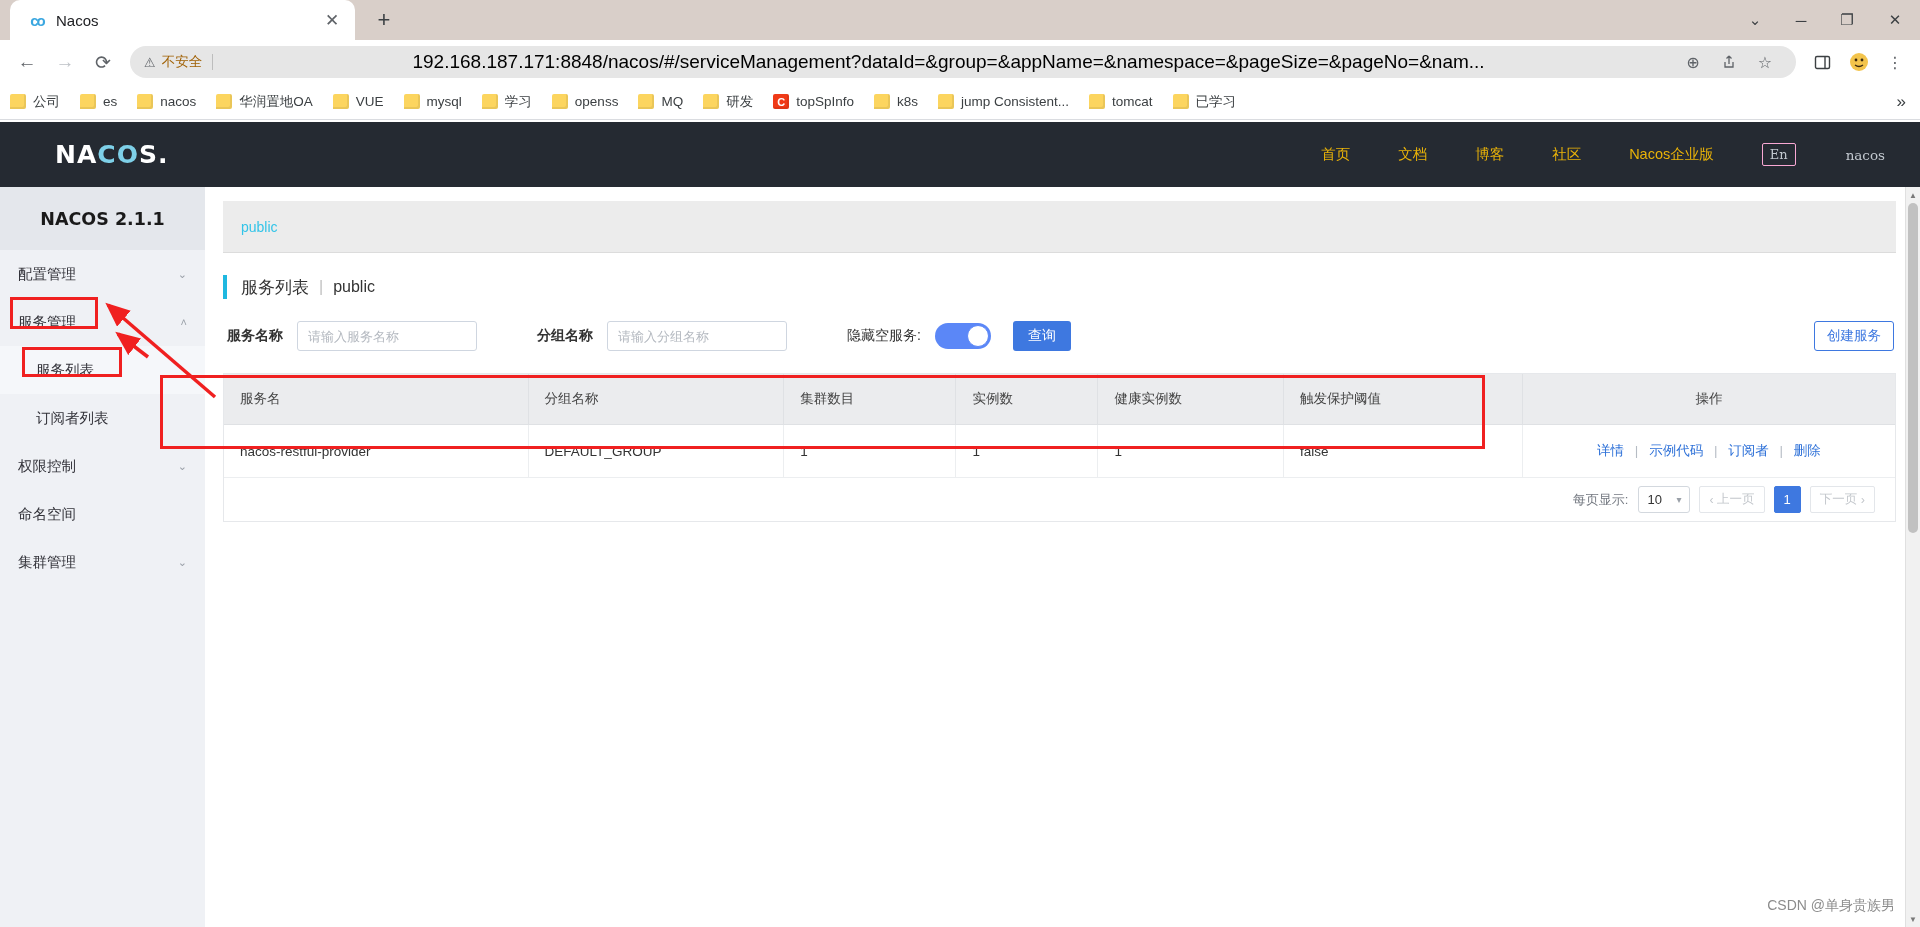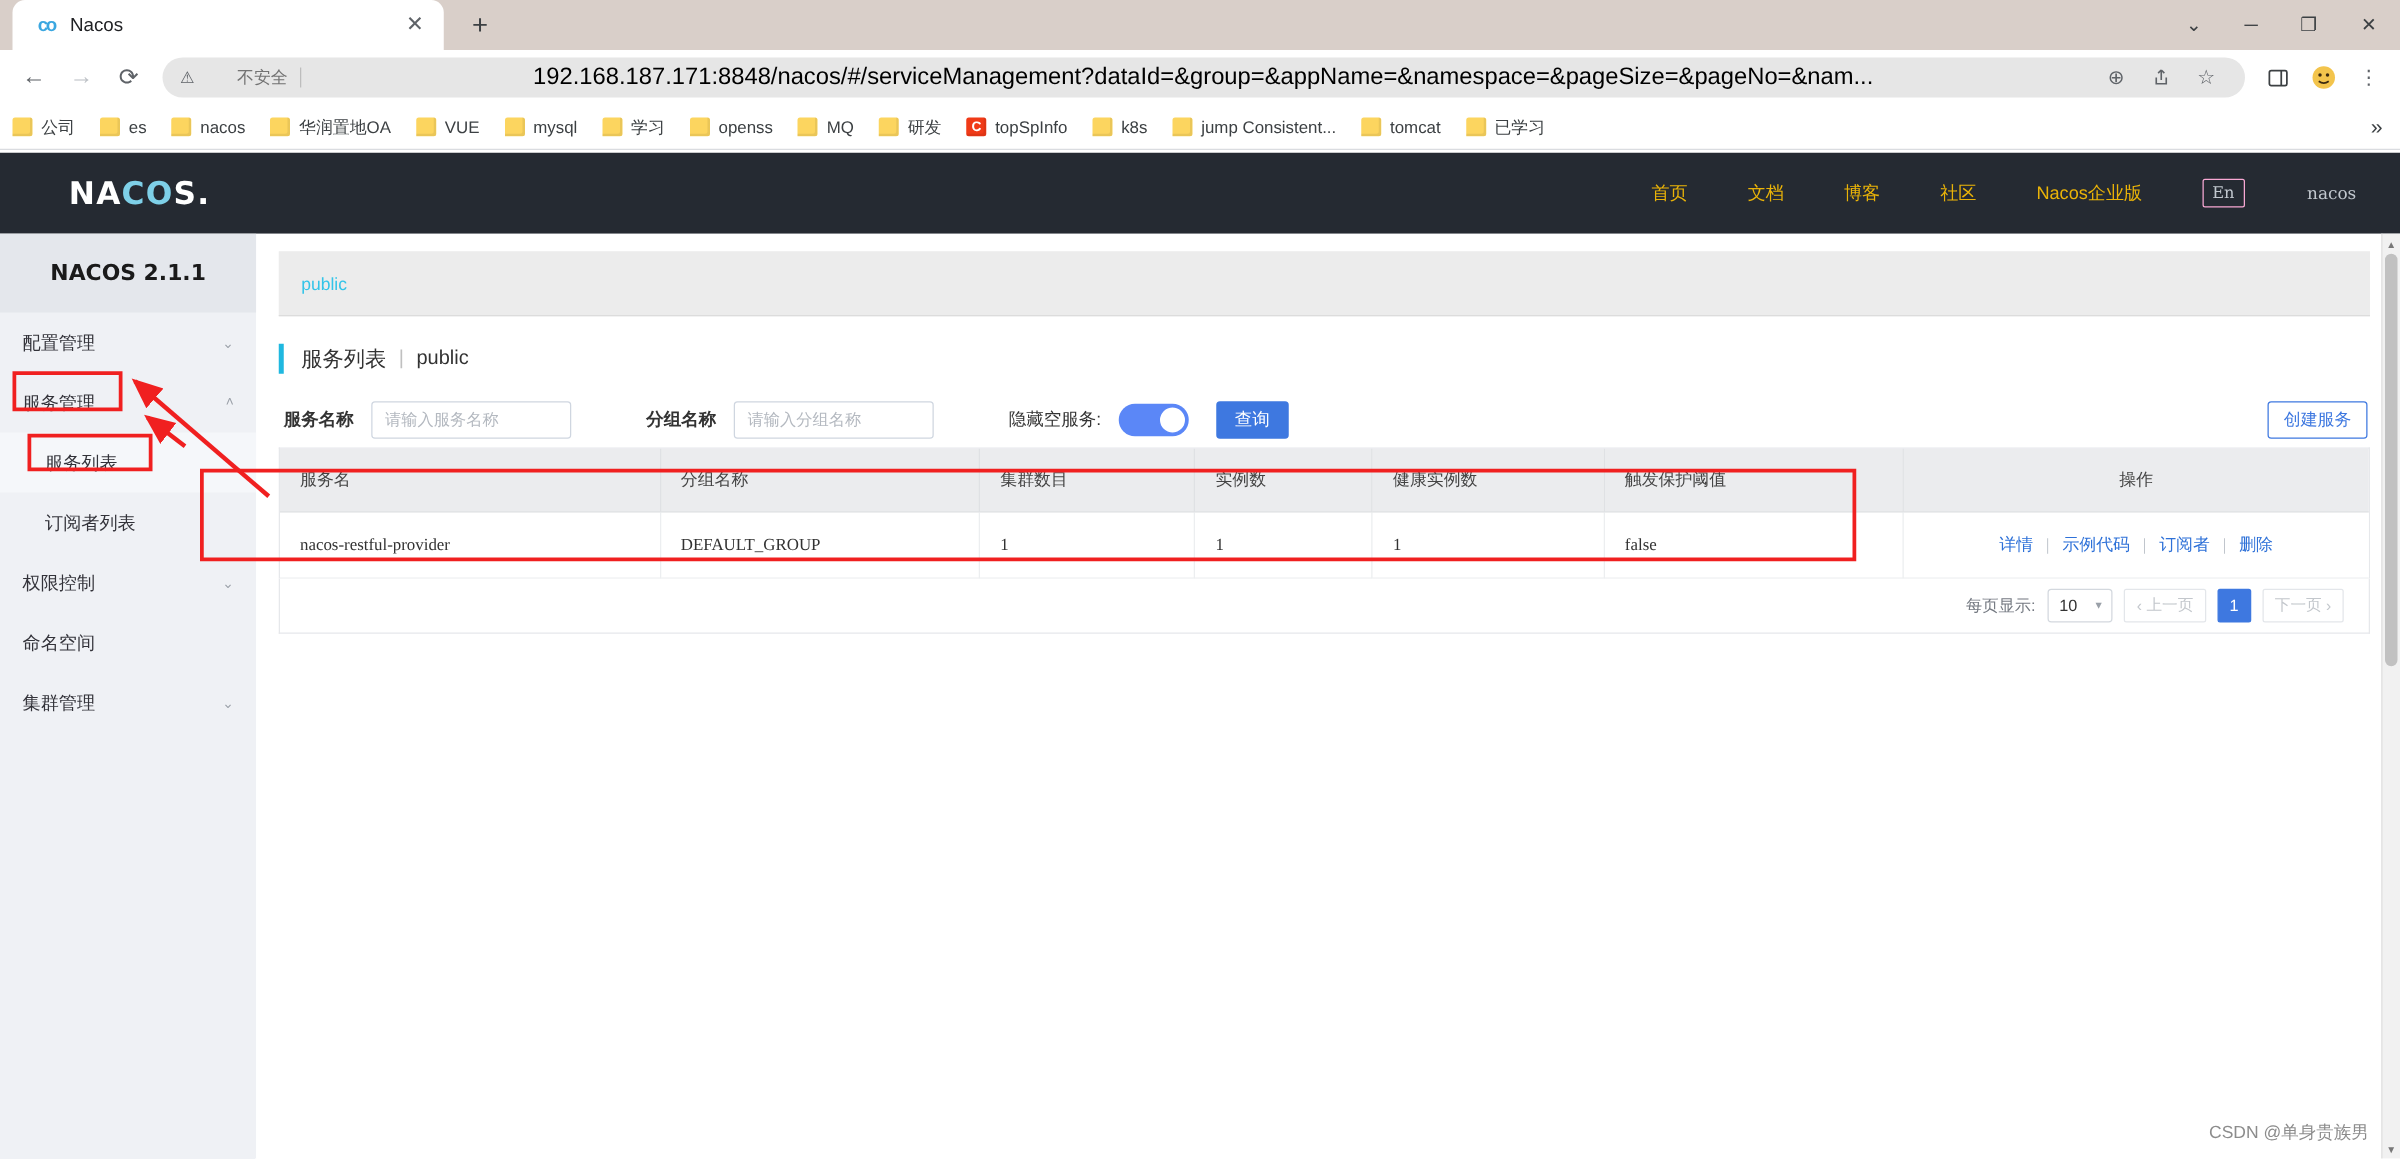--- a/index.html
+++ b/index.html
@@ -40,21 +40,21 @@
   .toolbar { height: 44px; background: #ffffff; display: flex; align-items: center; padding: 0 8px; }
   .nav-btn { width: 38px; height: 38px; display: flex; align-items: center;
     justify-content: center; color: #5f6368; font-size: 19px; border-radius: 50%; }
   .nav-btn.fwd { color: #bdc1c6; }
   .omnibox {
     flex: 1; height: 32px; background: #e6e6e6; border-radius: 16px;
     display: flex; align-items: center; padding: 0 14px; margin: 0 8px;
     position: relative;
   }
   .warn-icon { font-size: 13px; color: #5f6368; margin-right: 6px; }
-  .warn-text { font-size: 13.5px; color: #737373; white-space: nowrap; margin-left: 28px; }
+  .warn-text { font-size: 13.5px; color: #a16207; white-space: nowrap; }
   .omni-sep { width: 1px; height: 16px; background: #bdbdbd; margin: 0 10px; }
   .omni-url { font-size: 19px; color: #000000; white-space: nowrap;
     overflow: hidden; text-overflow: ellipsis; flex: 1; text-align: center; }
   .tb-icon { width: 34px; height: 34px; display: flex; align-items: center;
     justify-content: center; color: #5f6368; font-size: 16px; margin-left: 2px; }
   .tb-icon.ext { color: #e8a33d; }
   .puzzle { width: 36px; height: 34px; display: flex; align-items: center;
     justify-content: center; color: #5f6368; }
 
   .bookmarks { height: 36px; background: #ffffff; display: flex; align-items: center;
@@ -105,39 +105,39 @@
   .ns-tab { color: #33c4e8; font-size: 14px; }
 
   .page-title { display: flex; align-items: center; margin: 22px 0 0 18px;
     padding-left: 14px; border-left: 4px solid #1fb8e0; height: 24px; }
   .page-title .t { font-size: 17px; color: #333; }
   .page-title .bar { margin: 0 10px; color: #c0c0c0; font-weight: 300; }
   .page-title .sub { font-size: 16px; color: #333; }
 
   .filters { display: flex; align-items: center; margin: 22px 0 0 18px; padding-left: 4px; }
   .f-label { font-size: 14px; color: #333; font-weight: bold; margin-right: 14px; white-space: nowrap; }
-  .f-input { width: 160px; height: 30px; border: 1px solid #cfd6e0; border-radius: 3px;
+  .f-input { width: 180px; height: 30px; border: 1px solid #cfd6e0; border-radius: 3px;
     padding: 0 10px; font-size: 13px; color: #333; background: #fff;
-    font-family: Liberation Mono, monospace; }
+    font-family: Liberation Sans, sans-serif; }
   .f-input::placeholder { color: #b4b9c0; }
   .f-gap { width: 60px; }
   .f-label2 { font-size: 14px; color: #333; font-weight: bold; margin: 0 14px 0 0; }
   .sw-label { font-size: 14px; color: #333; font-weight: normal; margin-left: 60px; margin-right: 14px; }
   .switch { width: 56px; height: 26px; background: #5b87f7; border-radius: 14px;
     position: relative; }
   .switch .knob { position: absolute; right: 2px; top: 2px; width: 22px; height: 22px;
     border-radius: 50%; background: #fff; border: 1px solid #5b87f7; }
   .btn-query { margin-left: 22px; background: #3e78e0; color: #fff; border: none;
     width: 58px; height: 30px; border-radius: 3px; font-size: 14px;
     font-family: "Liberation Sans", sans-serif; }
   .btn-create { margin-left: auto; margin-right: 26px; background: #fff; color: #3e78e0;
     border: 1px solid #3e78e0; height: 30px; padding: 0 12px; border-radius: 3px;
     font-size: 13.5px; font-family: "Liberation Sans", sans-serif; }
 
-  .table-wrap { margin: 7px 24px 0 18px; border: 1px solid #e6e8eb; border-bottom: none; font-family: Liberation Serif, serif; }
+  .table-wrap { margin: 22px 24px 0 18px; border: 1px solid #e6e8eb; border-bottom: none; }
   table.grid { width: 100%; border-collapse: collapse; table-layout: fixed; }
   table.grid th { background: #ebecee; font-size: 13.5px; color: #444; font-weight: normal;
     text-align: left; padding: 16px 0 16px 16px; border-right: 1px solid #dfe1e4;
     border-bottom: 1px solid #dfe1e4; }
   table.grid th:last-child { border-right: none; text-align: center; padding-left: 0; }
   table.grid td { font-size: 13.5px; color: #333; padding: 17px 0 17px 16px;
     border-right: 1px solid #eceef0; border-bottom: 1px solid #eceef0; background: #fff; }
   table.grid td:last-child { border-right: none; text-align: center; padding-left: 0; }
   .op-link { color: #2e71d8; font-size: 13.5px; }
   .op-sep { color: #b6bcc4; margin: 0 7px; }

